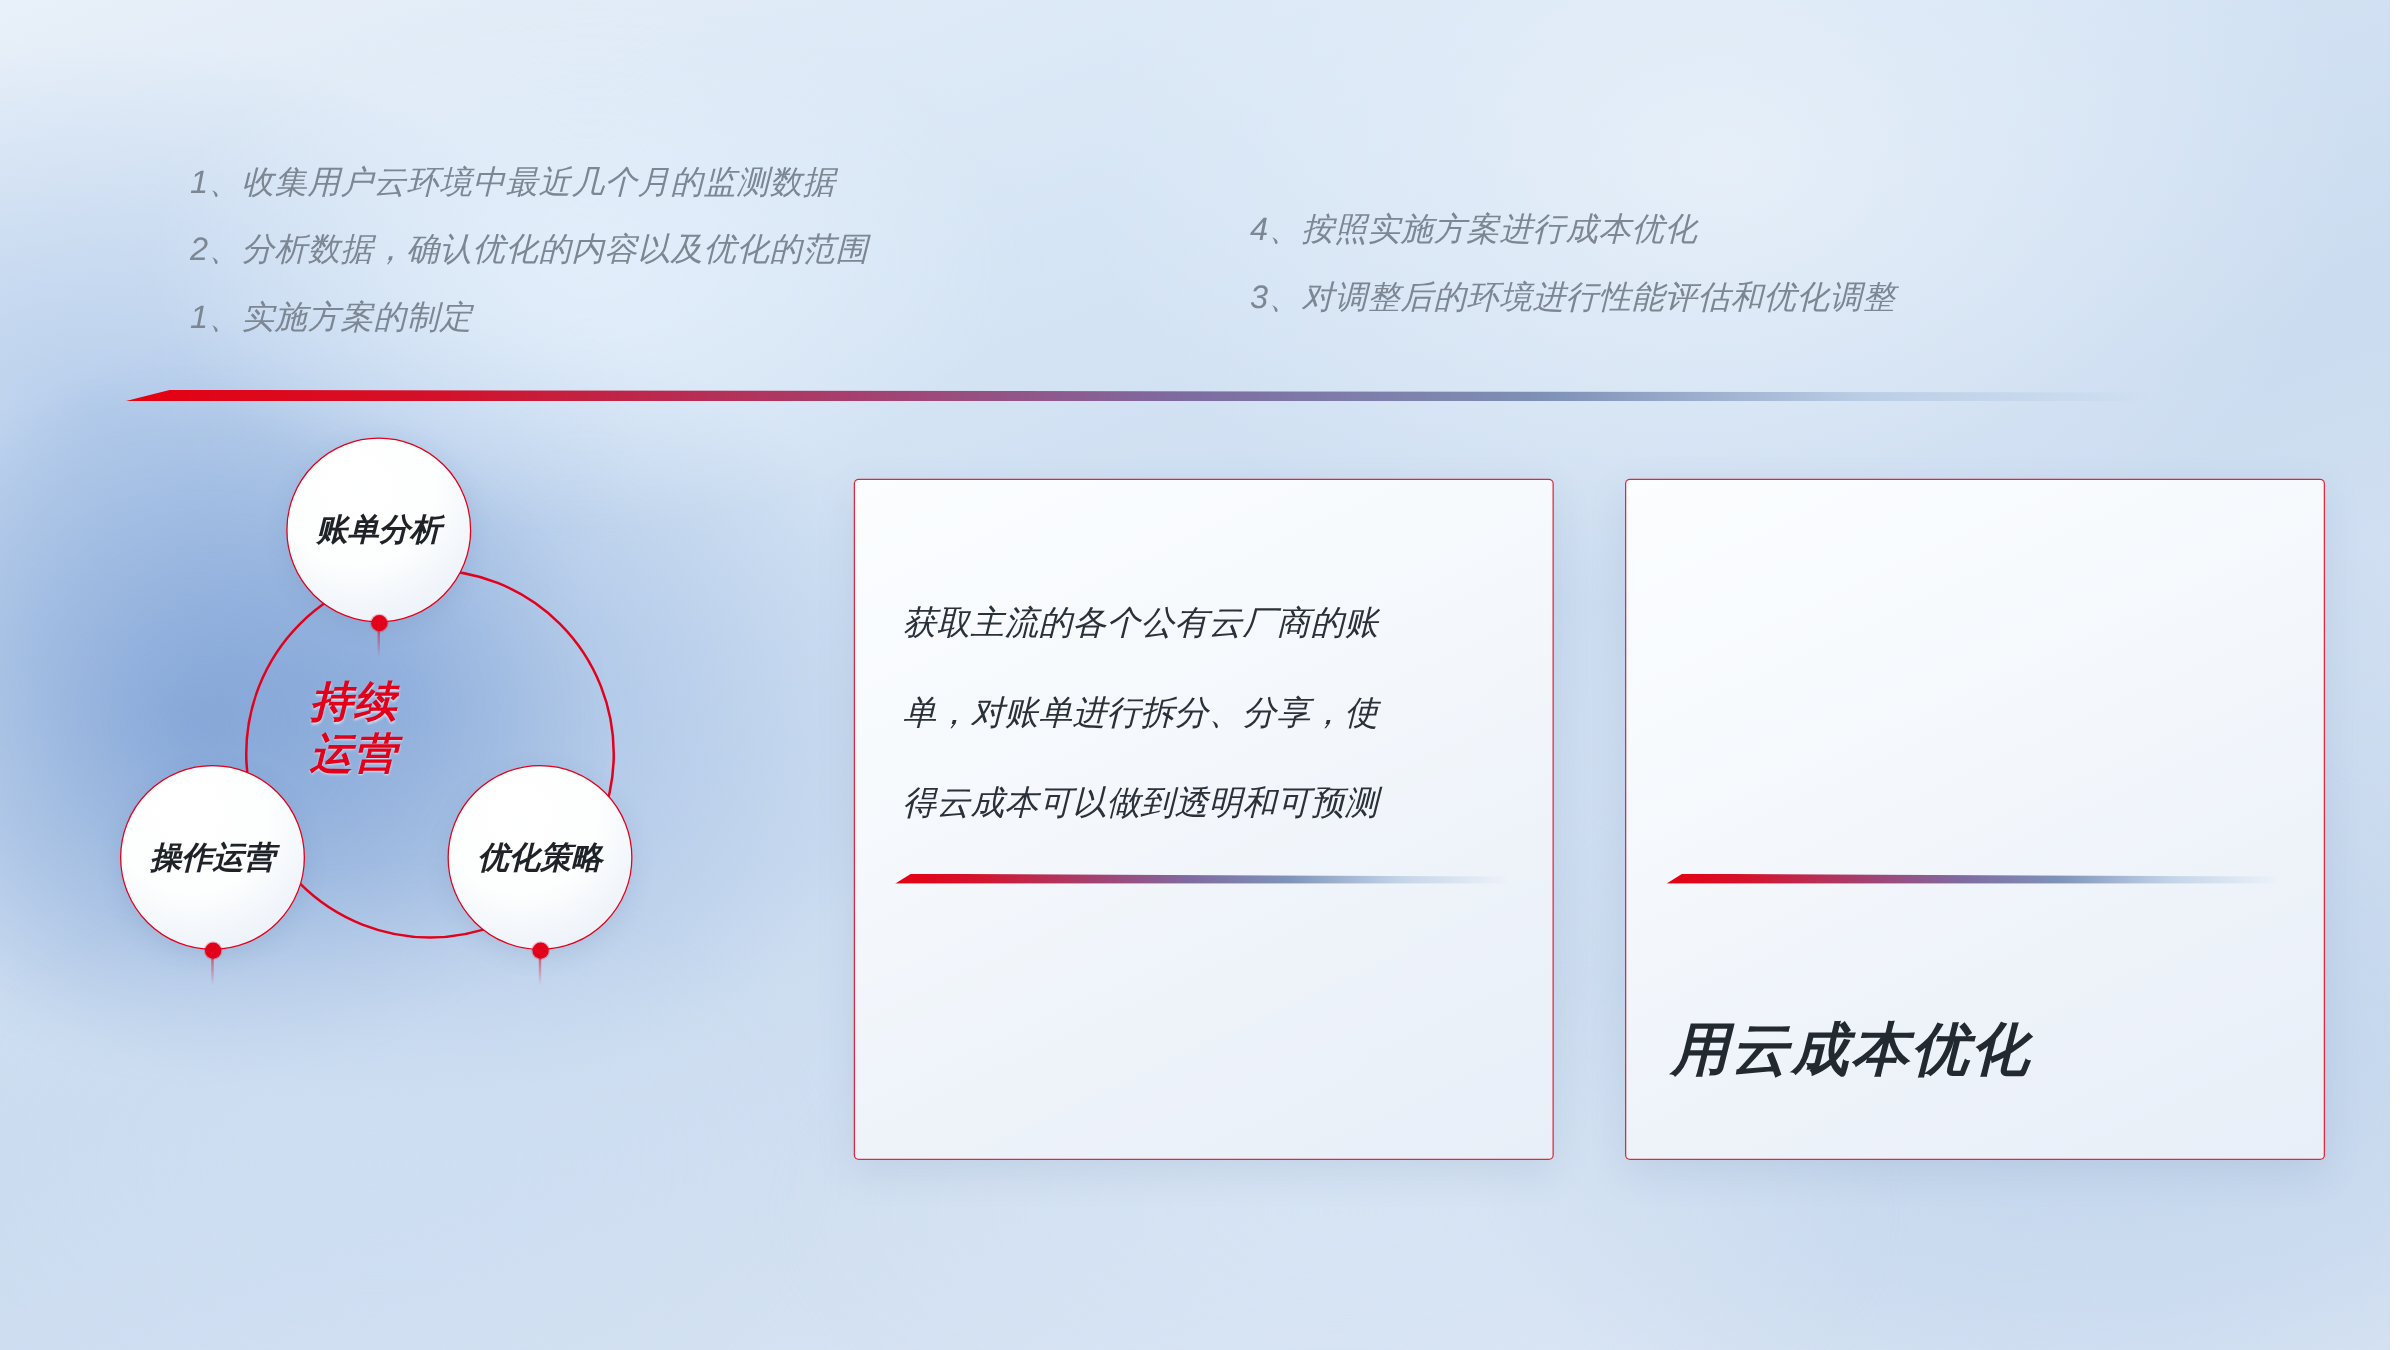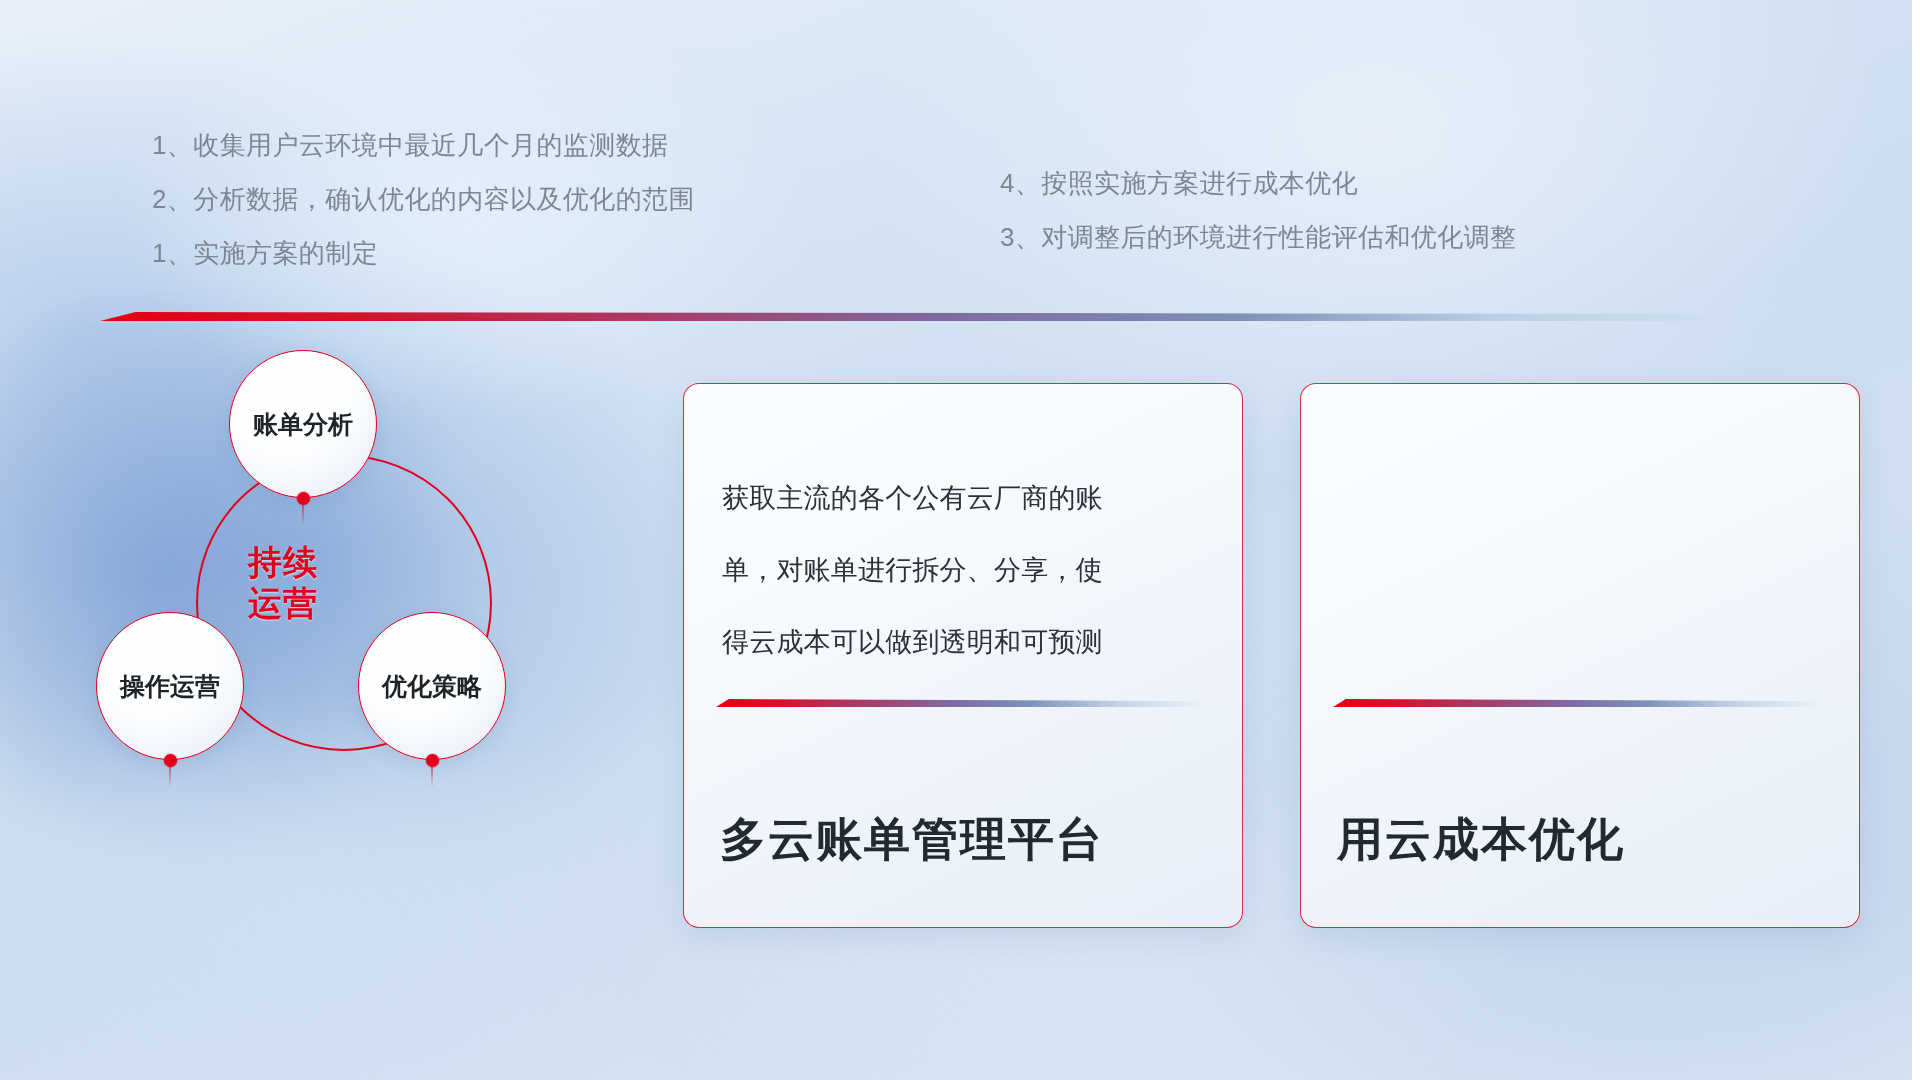--- a/index.html
+++ b/index.html
@@ -15,20 +15,21 @@
     position: relative;
     width: 1912px;
     height: 1080px;
     overflow: hidden;
     background:
       radial-gradient(ellipse 700px 520px at 16% 52%, rgba(120,158,214,0.55) 0%, rgba(120,158,214,0.0) 62%),
       radial-gradient(ellipse 620px 420px at 4% 30%, rgba(150,182,226,0.50) 0%, rgba(150,182,226,0) 70%),
       radial-gradient(ellipse 900px 600px at 92% 78%, rgba(176,200,230,0.55) 0%, rgba(176,200,230,0) 70%),
       radial-gradient(ellipse 780px 560px at 72% 12%, rgba(233,241,250,0.85) 0%, rgba(233,241,250,0) 65%),
       linear-gradient(160deg, #e8f0f9 0%, #d6e5f5 28%, #cbdcf0 52%, #d3e1f2 72%, #dfe9f6 100%);
+    font-style: italic;
   }
 
   
   .glow {
     position: absolute;
     border-radius: 50%;
     pointer-events: none;
   }
   .glow-a { left: -160px; top: 300px;  width: 640px; height: 560px; background: radial-gradient(closest-side, rgba(93,135,200,0.50), rgba(93,135,200,0)); filter: blur(10px); }
   .glow-b { left: 120px;  top: 0px;    width: 700px; height: 420px; background: radial-gradient(closest-side, rgba(226,238,250,0.95), rgba(226,238,250,0)); filter: blur(12px); }
@@ -162,21 +163,21 @@
     top: 383px;
     width: 1205px;
     height: 557px;
   }
   .card {
     position: absolute;
     top: 0;
     width: 560px;
     height: 545px;
     box-sizing: border-box;
-    border-radius: 16px;
+    border-radius: 4px;
     background: linear-gradient(155deg, #fbfdff 0%, #f7fafd 30%, #eef3fa 68%, #e8eff8 100%);
     border: 1.6px solid rgba(226,0,26,0.85);
     box-shadow: 0 10px 30px rgba(90,120,160,0.14);
     overflow: hidden;
   }
   .card.one { left: 0; }
   .card.two { left: 617px; }
 
   .card-body {
     position: absolute;
@@ -284,21 +285,20 @@
 
     <div class="card one">
       <div class="card-body">
         <div class="card-line">获取主流的各个公有云厂商的账</div>
         <div class="card-line">单，对账单进行拆分、分享，使</div>
         <div class="card-line">得云成本可以做到透明和可预测</div>
       </div>
       <div class="card-rule">
           <i></i>
         </div>
-      <div class="card-title">多云账单管理平台</div>
     </div>
 
     <div class="card two">
       <div class="card-rule">
           <i></i>
         </div>
       <div class="card-title">用云成本优化</div>
     </div>
 
   </div>

